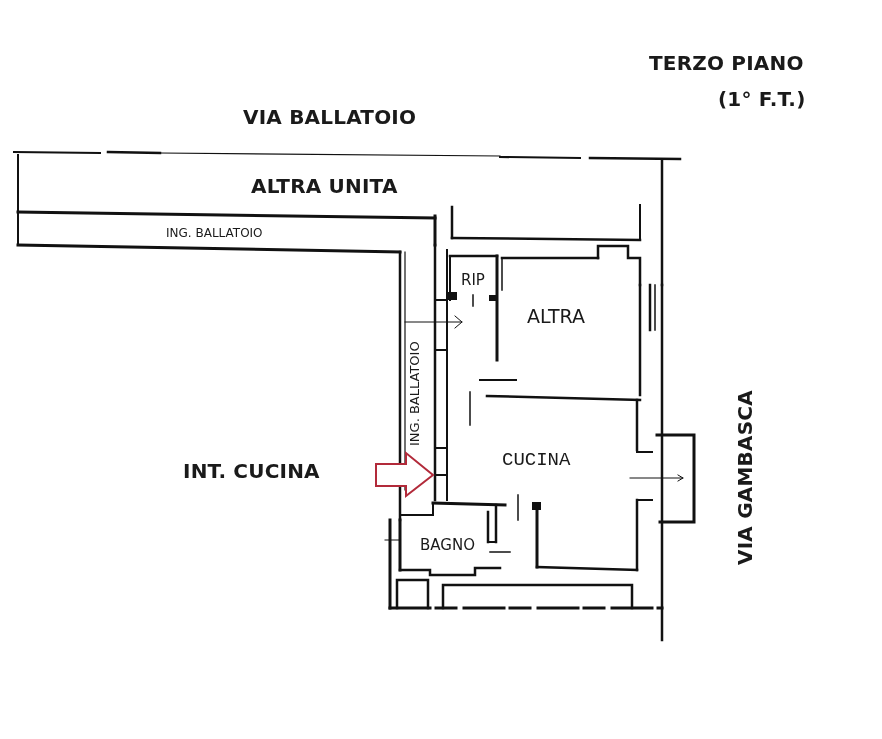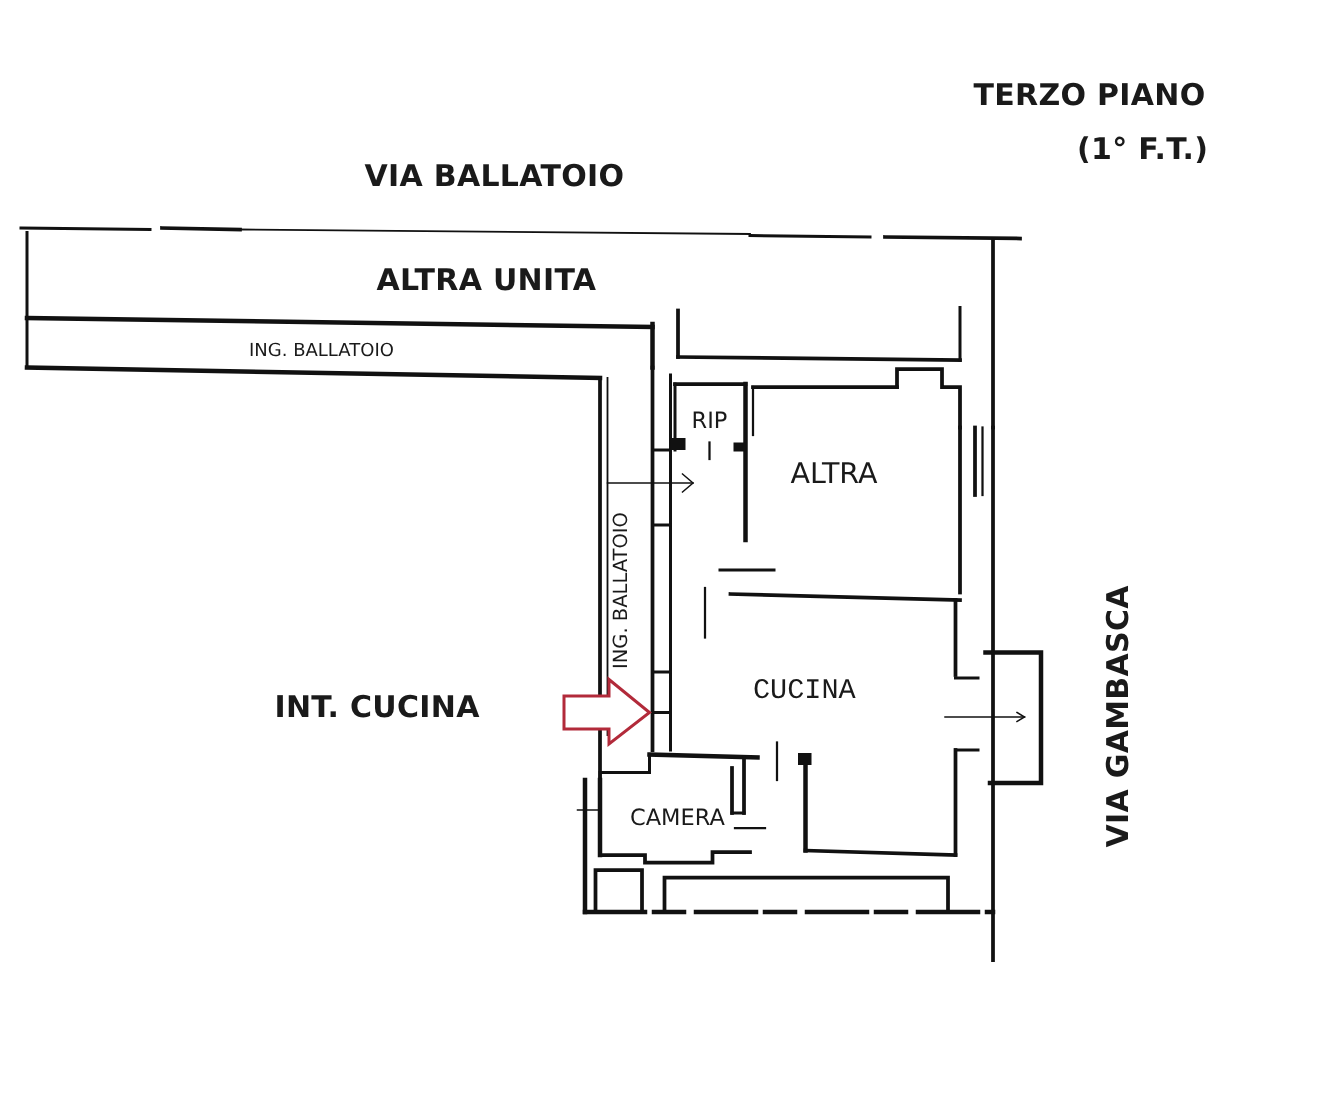--- a/index.html
+++ b/index.html
@@ -135,13 +135,13 @@
 <div class="lbl big vert" style="left:735px; top:565px;">VIA GAMBASCA</div>
 
 <div class="lbl big" style="left:251px; top:176px;">ALTRA UNITA</div>
 <div class="lbl sm" style="left:166px; top:227px;">ING. BALLATOIO</div>
 <div class="lbl xs vert" style="left:408px; top:446px;">ING. BALLATOIO</div>
 <div class="lbl big" style="left:183px; top:461px;">INT. CUCINA</div>
 
 <div class="lbl xs" style="left:461px; top:273px; font-size:15px;">RIP</div>
 <div class="lbl med" style="left:527px; top:307px;">ALTRA</div>
 <div class="lbl med" style="left:502px; top:451px;font-family:Liberation Mono, monospace;">CUCINA</div>
-<div class="lbl xs" style="left:420px; top:538px; font-size:15px;">CAMERA</div>
+<div class="lbl xs" style="left:420px; top:538px; font-size:15px;">BAGNO</div>
 
 </body></html>

